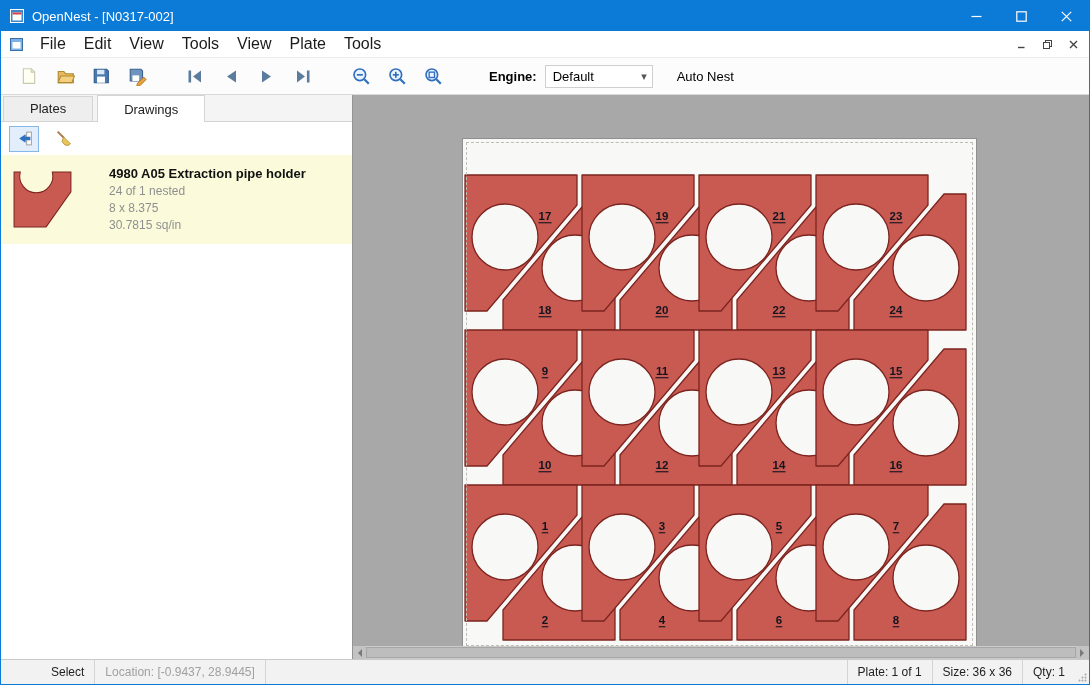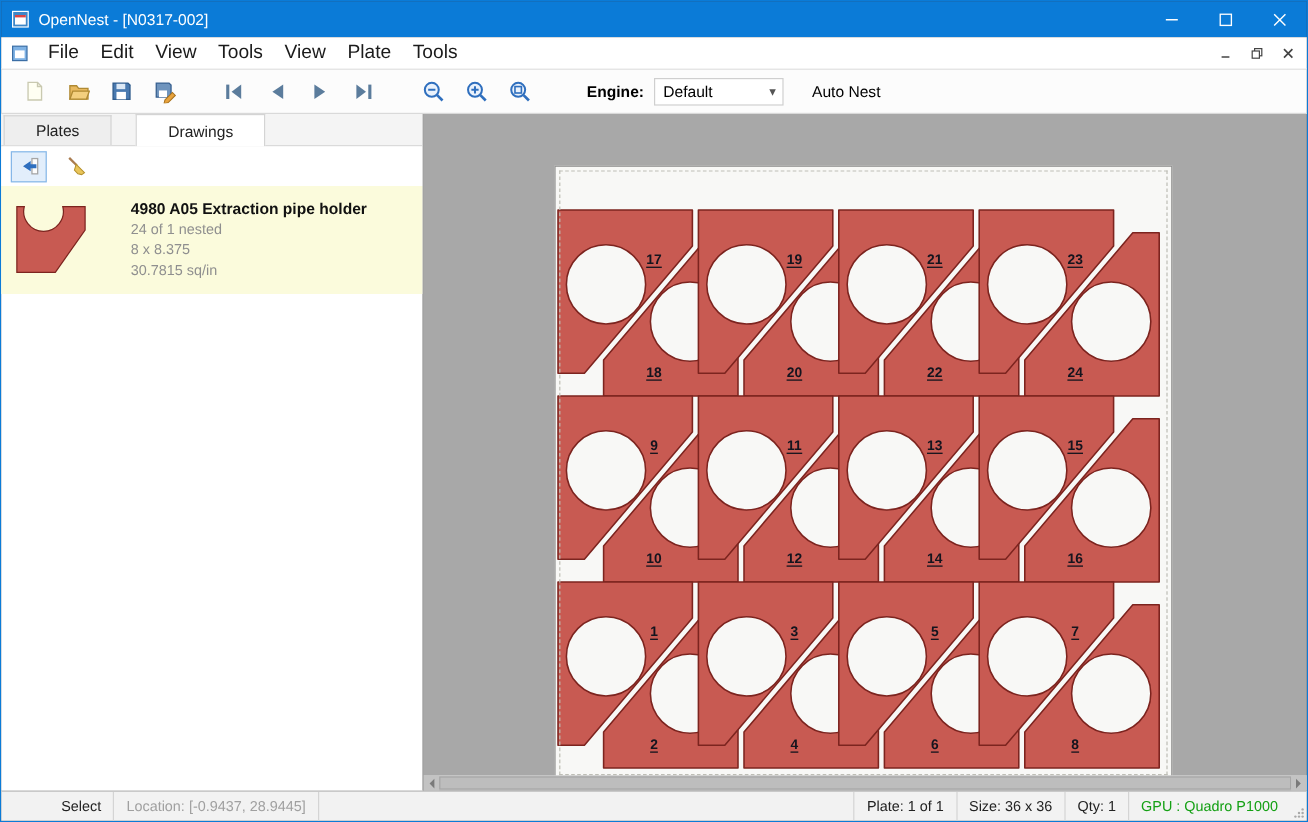--- a/index.html
+++ b/index.html
@@ -36,21 +36,21 @@
   .autonest { margin-left:24px; }
 
   
   .content { flex:1 1 auto; display:flex; min-height:0; }
 
   .leftpanel { width:352px; flex:0 0 352px; background:#fff; border-right:1px solid #949494;
                display:flex; flex-direction:column; }
   .tabs { height:27px; background:#f4f4f4; border-bottom:1px solid #d4d4d4;
           display:flex; align-items:flex-end; padding-left:2px; font-size:13px; }
   .tab { padding:4px 26px 5px 26px; background:#eeeeee; border:1px solid #d4d4d4;
-         border-bottom:none; margin-right:20px; color:#222; }
+         border-bottom:none; margin-right:4px; color:#222; }
   .tab.active { background:#fff; margin-bottom:-1px; padding-top:6px; }
   .panel-toolbar { height:33px; display:flex; align-items:center; gap:9px; padding:3px 8px; background:#fff; }
   .ptool-btn { width:30px; height:26px; display:flex; align-items:center; justify-content:center; border:1px solid transparent; }
   .ptool-btn.toggled { border-color:#86b7e8; background:#e2eefb; }
 
   .drawing-item { background:#fbfbdc; display:flex; padding:10px 12px; }
   .thumb { width:62px; flex:0 0 62px; padding-top:4px; }
   .item-text { margin-left:34px; font-size:12px; color:#8f8f8f; line-height:17px; }
   .item-title { font-size:13px; font-weight:bold; color:#111; line-height:18px; }
 
@@ -400,21 +400,20 @@
     </div>
   </div>
 
   <div class="statusbar">
     <div class="cell sep-r">Select</div>
     <div class="cell loc sep-r">Location: [-0.9437, 28.9445]</div>
     <div class="spacer"></div>
     <div class="cell sep-l">Plate: 1 of 1</div>
     <div class="cell sep-l">Size: 36 x 36</div>
     <div class="cell sep-l">Qty: 1</div>
-    <div class="cell sep-l" style="color: rgb(20, 160, 20);">GPU : Quadro P1000</div>
     <div class="grip sep-l">
       <svg width="9" height="9" viewBox="0 0 9 9">
         <circle cx="7.5" cy="1.5" r="1" fill="#a8a8a8"></circle>
         <circle cx="7.5" cy="4.5" r="1" fill="#a8a8a8"></circle>
           <circle cx="4.5" cy="4.5" r="1" fill="#a8a8a8"></circle>
         <circle cx="7.5" cy="7.5" r="1" fill="#a8a8a8"></circle>
           <circle cx="4.5" cy="7.5" r="1" fill="#a8a8a8"></circle>
           <circle cx="1.5" cy="7.5" r="1" fill="#a8a8a8"></circle>
       </svg>
     </div>

